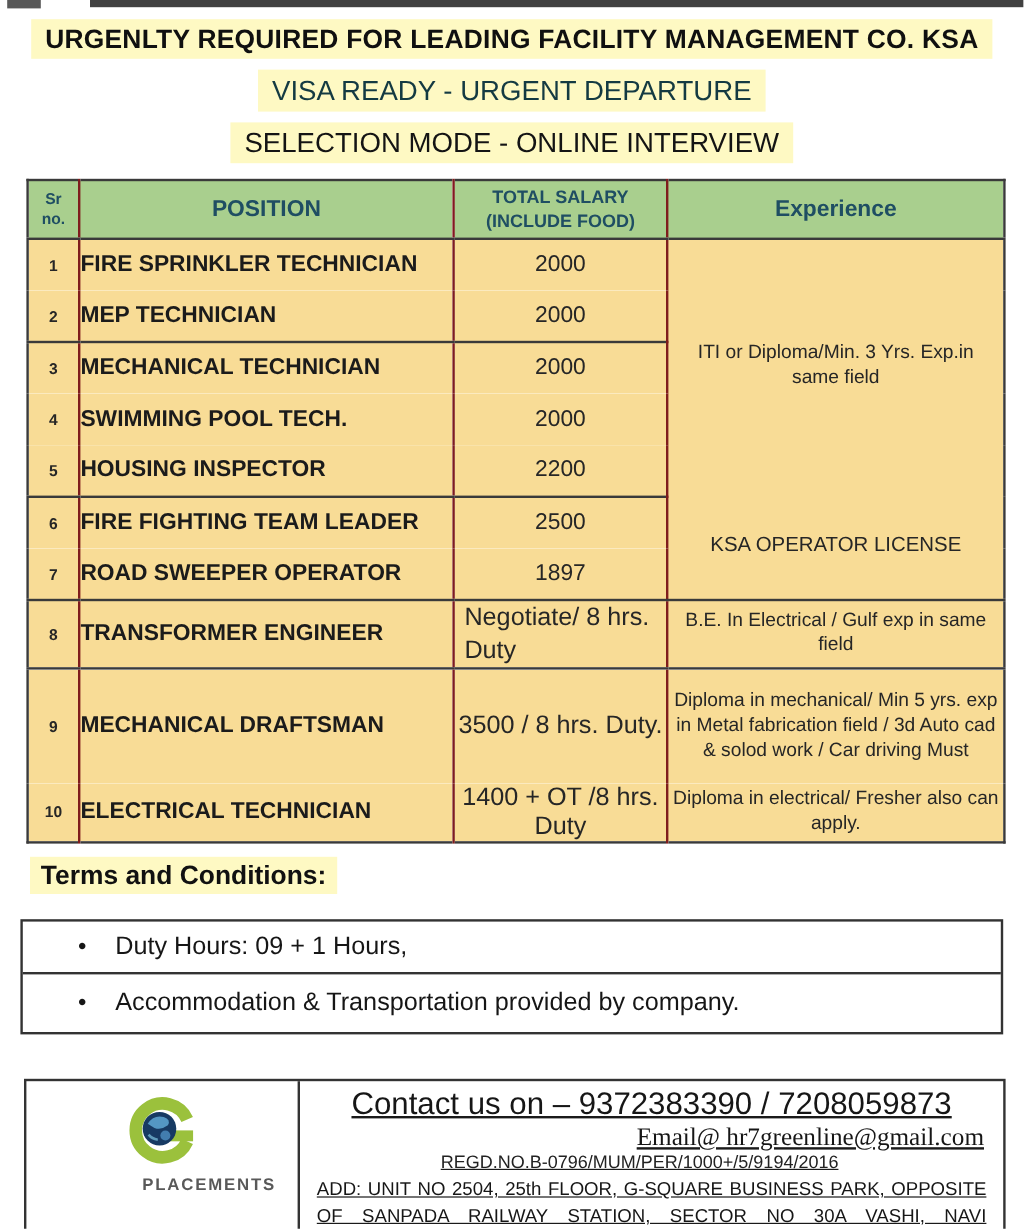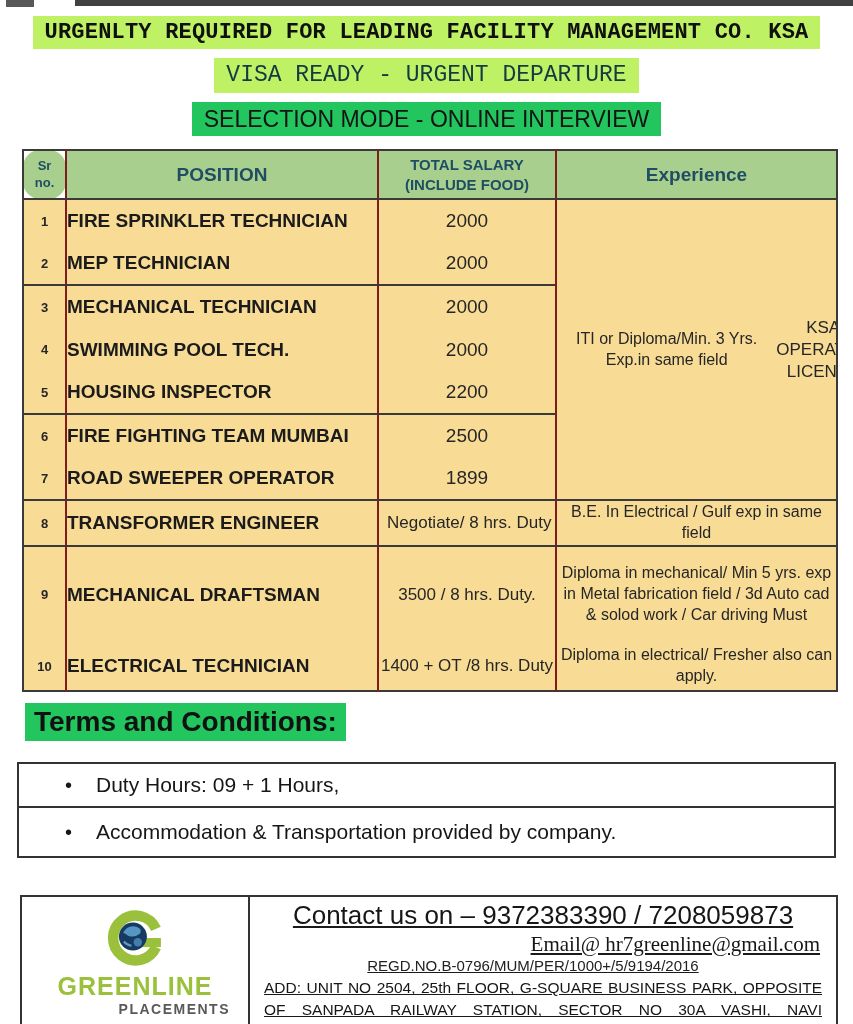--- a/index.html
+++ b/index.html
@@ -8,53 +8,53 @@
     font-family:"Liberation Sans",sans-serif;overflow:hidden;color:#1a1a1a;
   }
   
   .scan-strip{position:absolute;left:75px;top:0;width:778px;height:6px;background:#414141;}
   .scan-mark{position:absolute;left:6px;top:0;width:28px;height:7px;background:#585858;}
 
   
   .titles{padding-top:16px;text-align:center;}
   .t-line{margin-bottom:9px;line-height:1;}
   .hl{display:inline-block;padding:4px 12px;color:#101010;line-height:1.15;}
-  .cyan{background:#bef264;font-family:Liberation Mono, monospace;}
-  .yellow{background:#22c55e;}
+  .cyan{background:#fef9c3;}
+  .yellow{background:#fef9c3;}
   .t1{font-weight:bold;font-size:22px;letter-spacing:0.2px;}
   .t2{font-size:23px;color:#143a42;}
   .t3{font-size:23px;color:#141414;}
 
   
   table.jobs{border-collapse:collapse;table-layout:fixed;width:814px;margin:13px 0 0 22px;border:2px solid #3a3a3a;}
   .jobs th,.jobs td{vertical-align:middle;overflow:hidden;}
   .jobs thead th{background:#A9CF8E;color:#1F4E63;height:47px;border-bottom:2px solid #3a3a3a;font-weight:bold;padding:0;}
-  .th-sr{font-size:13px;line-height:1.3;border-radius:17px;}
+  .th-sr{font-size:13px;line-height:1.3;}
   .pos-h,.exp-h{font-size:19px;}
   .th-sal{font-size:15px;line-height:1.3;}
   .bl{border-left:2px solid #7f1d1d;}
   .bb{border-bottom:2px solid #3a3a3a;}
   .jobs tbody td{background:#F8DC96;padding:0;}
   tr.r43{height:43px;}
   tr.r46{height:46px;}
   tr.r96{height:96px;}
   tr.r49{height:49px;}
   td.sr{font-size:13px;font-weight:bold;text-align:center;color:#262626;}
   td.pos{font-size:19px;font-weight:bold;padding-left:12px;color:#1b1b1b;}
   td.sal{font-size:19px;text-align:center;color:#262626;}
-  td.sal.small{font-size:17px;}
+  td.sal.small{font-size:21px;}
   td.sal.left{text-align:left;padding-left:8px;line-height:1.3;}
   td.exp{font-size:16px;text-align:center;color:#262626;line-height:1.3;padding:0 6px;}
-  .expwrap{height:297px;display:flex;flex-direction:row;}
+  .expwrap{height:297px;display:flex;flex-direction:column;}
   .expA{flex:0 0 70%;display:flex;align-items:center;justify-content:center;padding:0 12px;}
   .expB{flex:0 0 30%;display:flex;align-items:center;justify-content:center;font-size:17px;}
 
   
   .terms-head-wrap{margin:11px 0 0 25px;}
-  .terms-head{font-weight:bold;font-size:28px;padding:3px 9px;color:#111;text-align:center;}
+  .terms-head{font-weight:bold;font-size:22px;padding:3px 9px;color:#111;text-align:center;}
   .terms-box{margin:21px 0 0 17px;width:819px;border:2px solid #333;box-sizing:border-box;background:#fff;}
   .brow{display:flex;align-items:center;padding-left:46px;font-size:21px;color:#161616;}
   .b1{height:42px;border-bottom:2px solid #333;}
   .b2{height:48px;}
   .bullet{font-size:20px;margin-right:24px;}
 
   
   .footer{margin:37px 0 0 20px;width:818px;height:136px;border:2px solid #333;box-sizing:border-box;display:flex;background:#fff;}
   .flogo{width:228px;border-right:2px solid #333;display:flex;flex-direction:column;align-items:center;padding-top:6px;box-sizing:border-box;}
   .gname{color:#9BC13C;font-weight:bold;font-size:25px;letter-spacing:1px;margin-top:1px;line-height:1;}
@@ -131,27 +131,27 @@
       <td class="pos bl">SWIMMING POOL TECH.</td>
       <td class="sal bl">2000</td>
     </tr>
     <tr class="r43">
       <td class="sr bb">5</td>
       <td class="pos bl bb">HOUSING INSPECTOR</td>
       <td class="sal bl bb">2200</td>
     </tr>
     <tr class="r43">
       <td class="sr">6</td>
-      <td class="pos bl">FIRE FIGHTING TEAM MUMBAI</td>
+      <td class="pos bl">FIRE FIGHTING TEAM LEADER</td>
       <td class="sal bl">2500</td>
     </tr>
     <tr class="r43">
       <td class="sr bb">7</td>
       <td class="pos bl bb">ROAD SWEEPER OPERATOR</td>
-      <td class="sal bl bb">1899</td>
+      <td class="sal bl bb">1897</td>
     </tr>
     <tr class="r46">
       <td class="sr bb">8</td>
       <td class="pos bl bb">TRANSFORMER ENGINEER</td>
       <td class="sal small left bl bb">Negotiate/ 8 hrs. Duty</td>
       <td class="exp bl bb">B.E. In Electrical / Gulf exp in same field</td>
     </tr>
     <tr class="r96">
       <td class="sr">9</td>
       <td class="pos bl">MECHANICAL DRAFTSMAN</td>
@@ -185,21 +185,20 @@
 <div class="footer">
   <div class="flogo">
     <svg width="70" height="70" viewBox="0 0 100 100">
       <path d="M 80 37 A 32 32 0 1 0 80 63" fill="none" stroke="#9BC13C" stroke-width="15"></path>
       <rect x="58" y="50" width="29" height="13" fill="#9BC13C"></rect>
       <circle cx="47" cy="48" r="20" fill="#173A63"></circle>
       <path d="M33 42 Q40 31 52 34 Q61 37 57 44 Q49 50 41 47 Z" fill="#5FA8D3" opacity="0.85"></path>
       <circle cx="54" cy="56" r="6" fill="#4E8FC0" opacity="0.8"></circle>
       <path d="M34 55 Q38 60 45 61" stroke="#7FC5DF" stroke-width="3" fill="none" opacity="0.7"></path>
     </svg>
-    <div class="gname">GREENLINE</div>
     <div class="gsub">PLACEMENTS</div>
   </div>
   <div class="finfo">
     <div class="contact">Contact us on – 9372383390 / 7208059873</div>
     <div class="email">Email@ hr7greenline@gmail.com</div>
     <div class="regd">REGD.NO.B-0796/MUM/PER/1000+/5/9194/2016</div>
     <div class="addr">ADD: UNIT NO 2504, 25th FLOOR, G-SQUARE BUSINESS PARK, OPPOSITE OF SANPADA RAILWAY STATION, SECTOR NO 30A VASHI, NAVI MUMBAI.400705</div>
   </div>
 </div>
 

